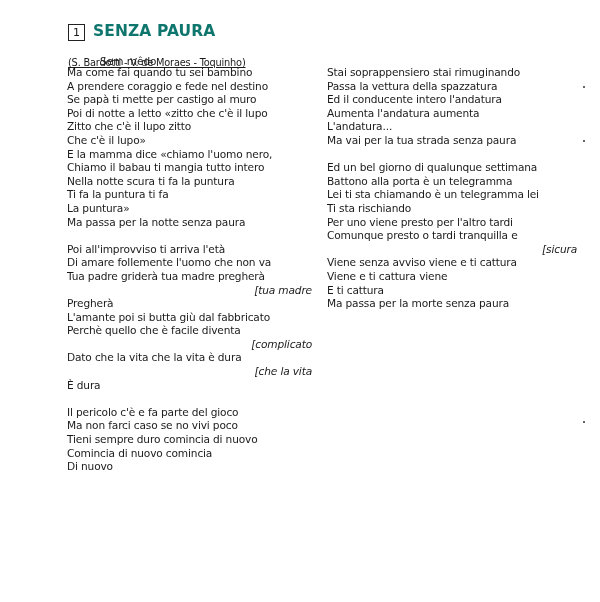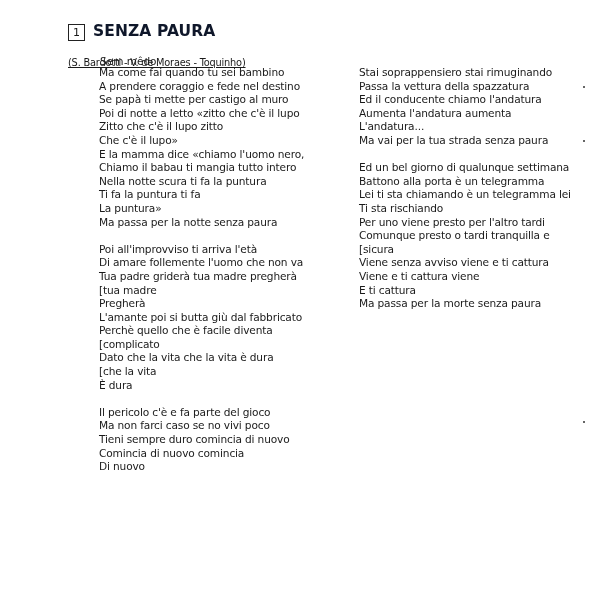--- a/index.html
+++ b/index.html
@@ -8,30 +8,30 @@
     font-family: "DejaVu Sans", sans-serif; color: #1a1a1a;
   }
   .page { position: absolute; left: 0; top: 0; width: 600px; height: 602px; }
   .header { position: absolute; left: 68px; top: 22px; }
   .track-num {
     position: absolute; left: 0; top: 2px; width: 15px; height: 15px; border: 1px solid #222;
     font-size: 11px; line-height: 15px; text-align: center; box-sizing: content-box;
   }
   .title {
     position: absolute; left: 25px; top: 0; font-size: 15.5px; font-weight: bold; letter-spacing: 0.1px;
-    white-space: nowrap; color: #0f172a;
+    white-space: nowrap; color: #0f766e;
   }
   .subtitle { position: absolute; left: 32px; top: 33px; font-size: 10.5px; white-space: nowrap; }
   .credits { position: absolute; left: 0; top: 35px; font-size: 9.8px; white-space: nowrap; letter-spacing: -0.2px; text-decoration: underline; }
   .col { position: absolute; font-size: 10.6px; line-height: 13.6px; letter-spacing: -0.15px; }
   .col.left { left: 67px; top: 66px; width: 245px; }
   .col.right { left: 327px; top: 66px; width: 250px; }
-  .stanza { margin-bottom: 13.6px; margin-left: 32px; }
+  .stanza { margin-bottom: 13.6px; }
   .line { white-space: nowrap; display: block; }
-  .line.cont { text-align: left; }
+  .line.cont { text-align: right; font-style: italic; }
   .speck { position: absolute; width: 2px; height: 2px; background: #333; border-radius: 1px; }
 </style>
 </head>
 <body>
 
 <div class="page">
   <div class="header">
     <div class="track-num">1</div>
     <div class="title">SENZA PAURA</div>
     <div class="subtitle">Sem mêdo</div>
@@ -71,21 +71,21 @@
         <span class="line">Ma non farci caso se no vivi poco</span>
         <span class="line">Tieni sempre duro comincia di nuovo</span>
         <span class="line">Comincia di nuovo comincia</span>
         <span class="line">Di nuovo</span>
       </div>
     </div>
   <div class="col right" id="right-col">
       <div class="stanza">
         <span class="line">Stai soprappensiero stai rimuginando</span>
         <span class="line">Passa la vettura della spazzatura</span>
-        <span class="line">Ed il conducente chiamo l'andatura</span>
+        <span class="line">Ed il conducente intero l'andatura</span>
         <span class="line">Aumenta l'andatura aumenta</span>
         <span class="line">L'andatura...</span>
         <span class="line">Ma vai per la tua strada senza paura</span>
       </div>
       <div class="stanza">
         <span class="line">Ed un bel giorno di qualunque settimana</span>
         <span class="line">Battono alla porta è un telegramma</span>
         <span class="line">Lei ti sta chiamando è un telegramma lei</span>
         <span class="line">Ti sta rischiando</span>
         <span class="line">Per uno viene presto per l'altro tardi</span>

